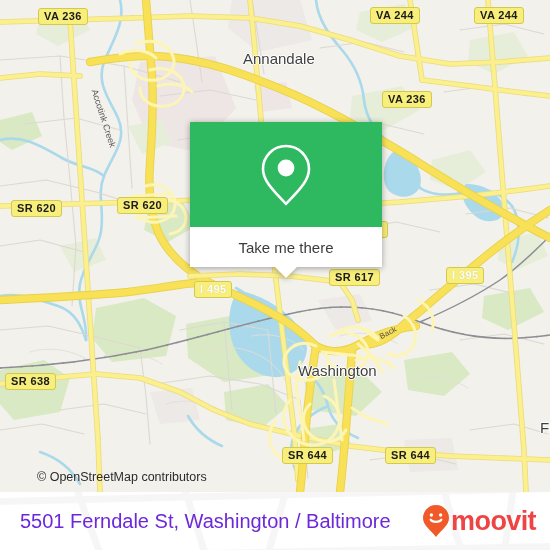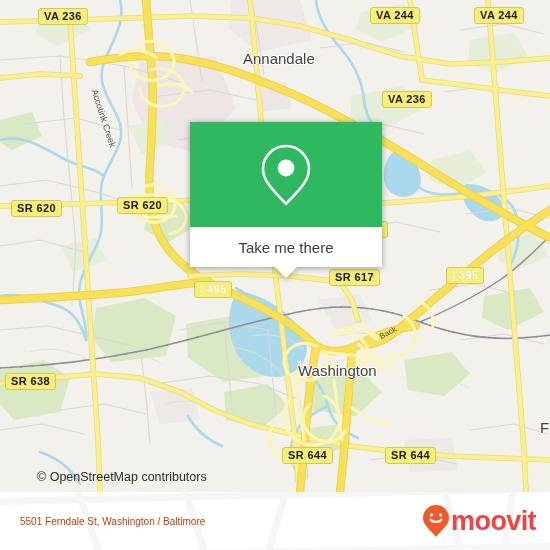--- a/index.html
+++ b/index.html
@@ -96,21 +96,21 @@
   #bottombar{
     position:absolute;left:0;top:492px;width:550px;height:58px;
     background:#ffffff;overflow:hidden;
   }
   #bottombar-watermark{
     position:absolute;left:0;top:-30px;width:550px;height:120px;
     opacity:.07;
   }
   #address{
     position:absolute;left:20px;top:50%;transform:translateY(-50%);
-    font-size:10px;color:#c2410c;white-space:nowrap;
+    font-size:20px;color:#6d28d9;white-space:nowrap;
   }
   #logo{
     position:absolute;right:14px;top:50%;transform:translateY(-50%);
     display:flex;align-items:center;gap:1px;
   }
   #logo-wordmark{
     font-size:27px;font-weight:bold;color:#ef4444;letter-spacing:-.6px;
     line-height:27px;
   }
 </style>

